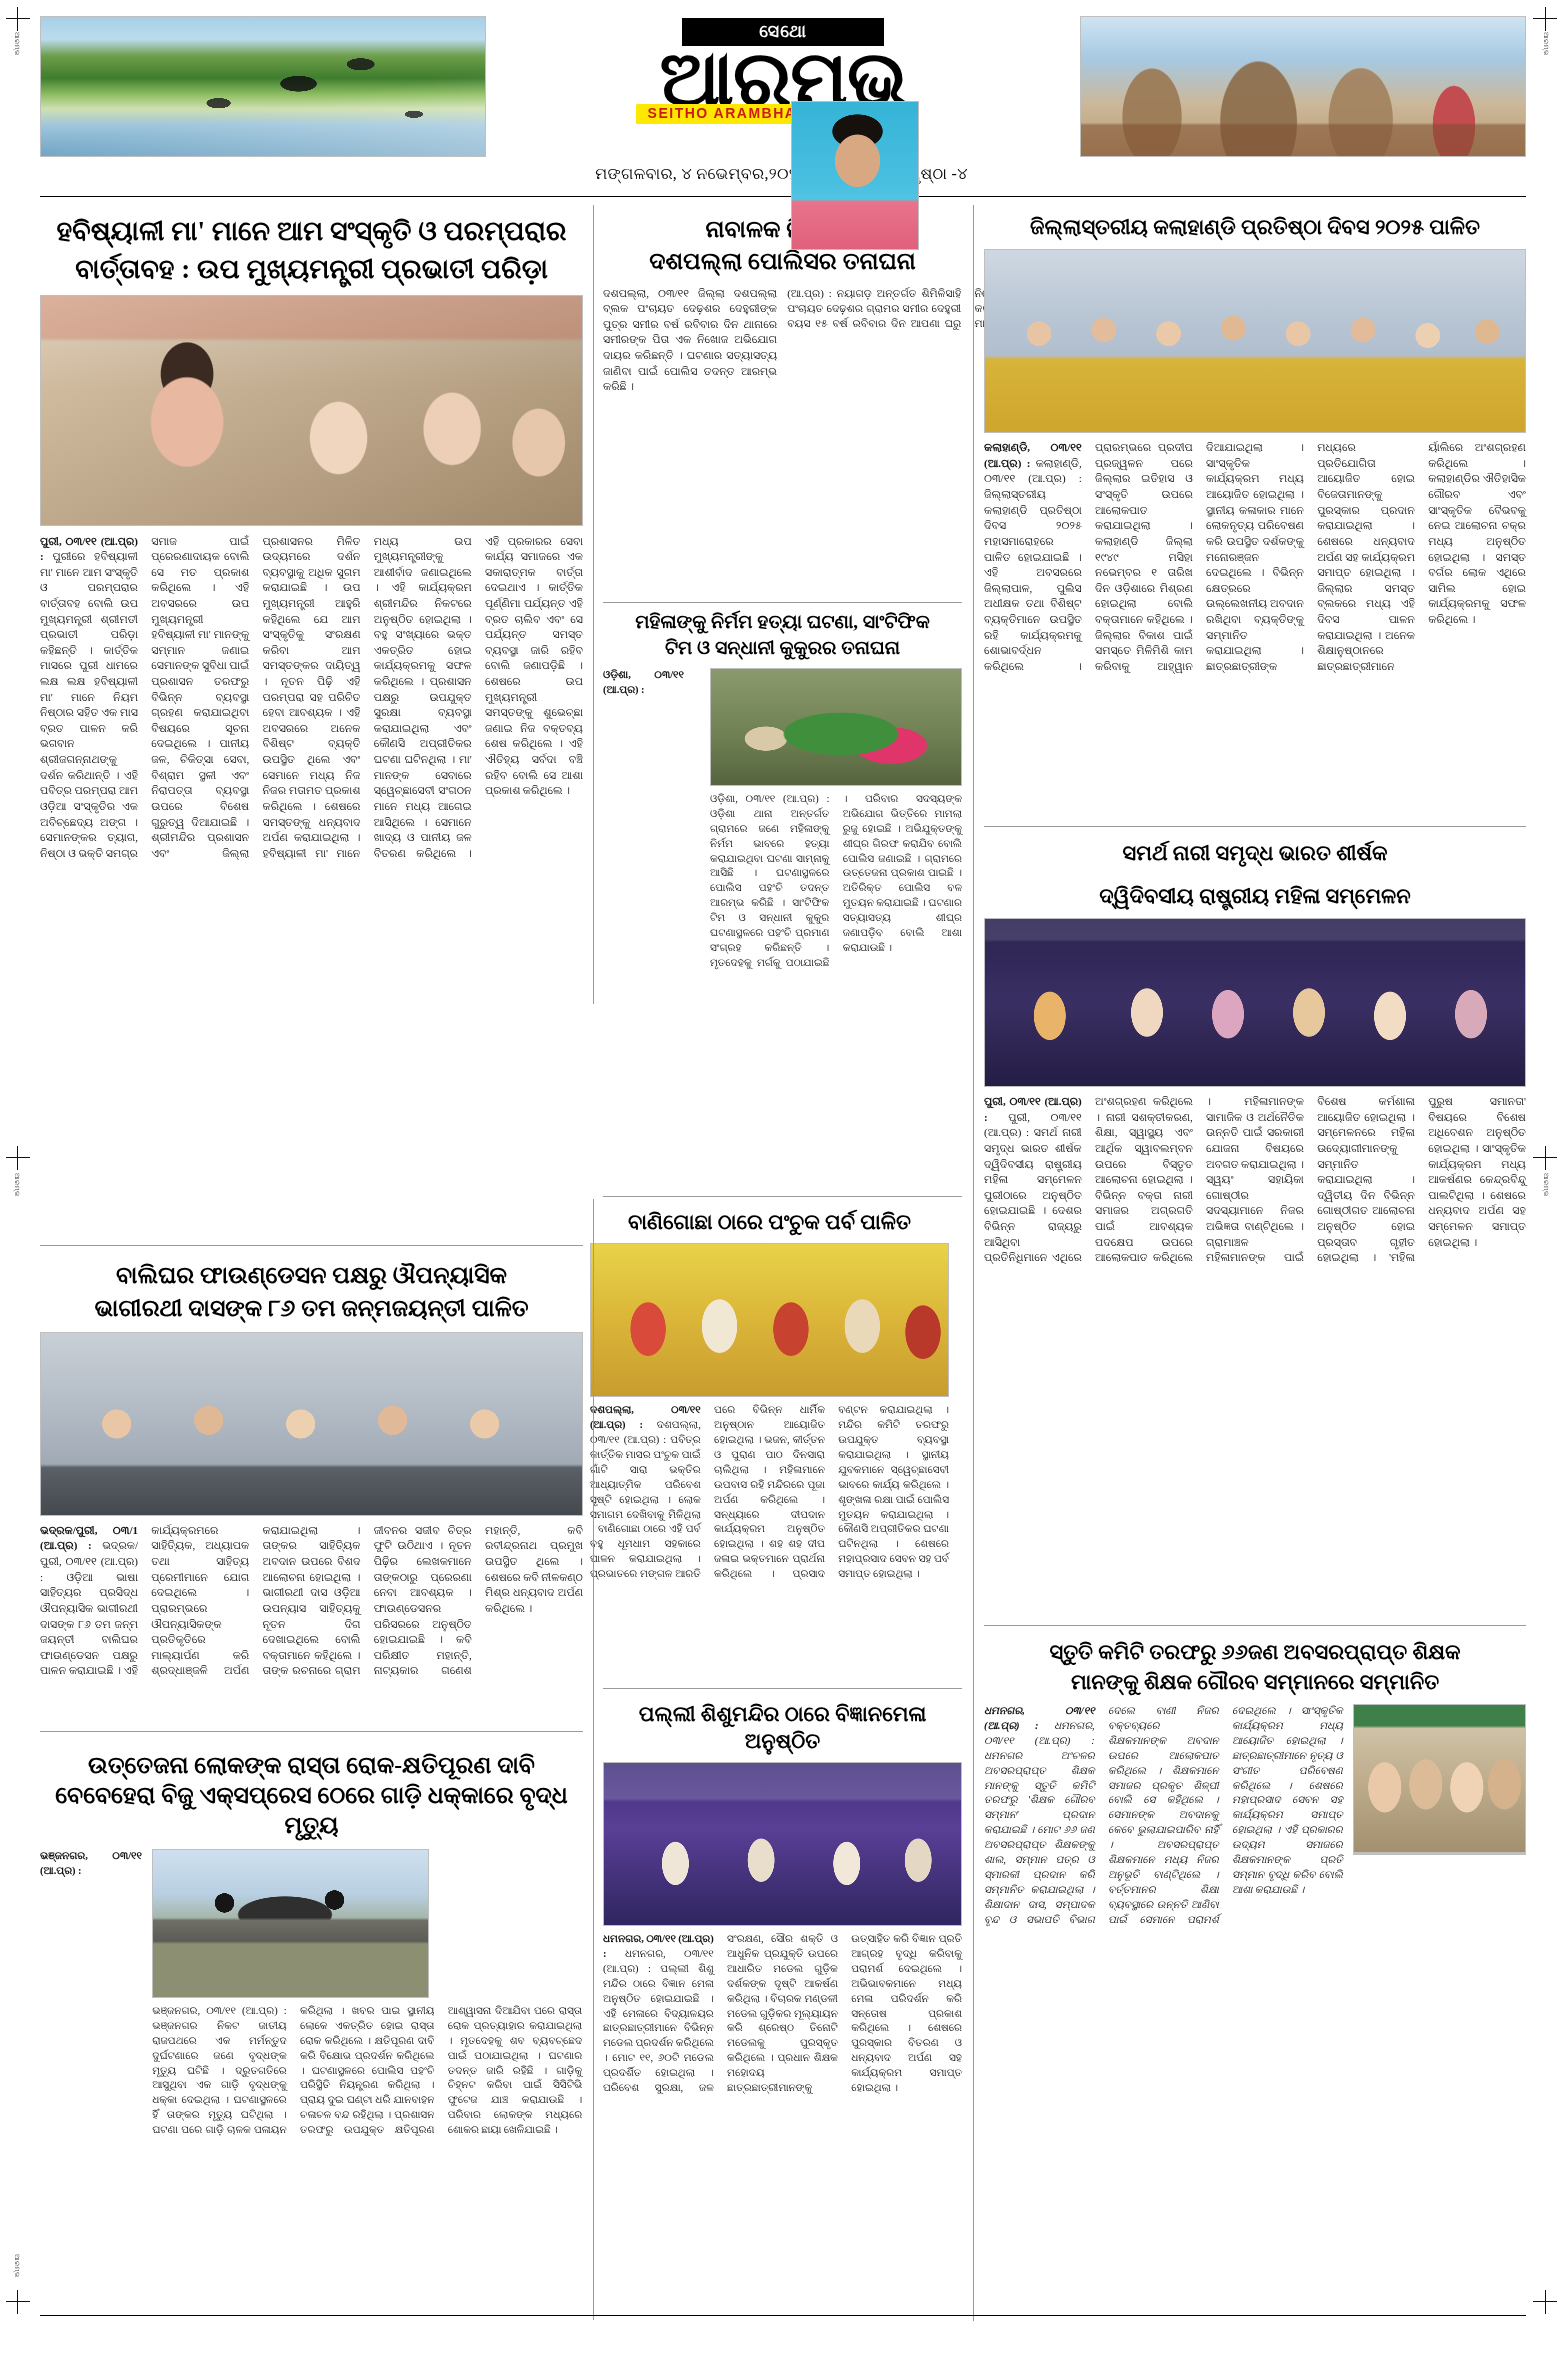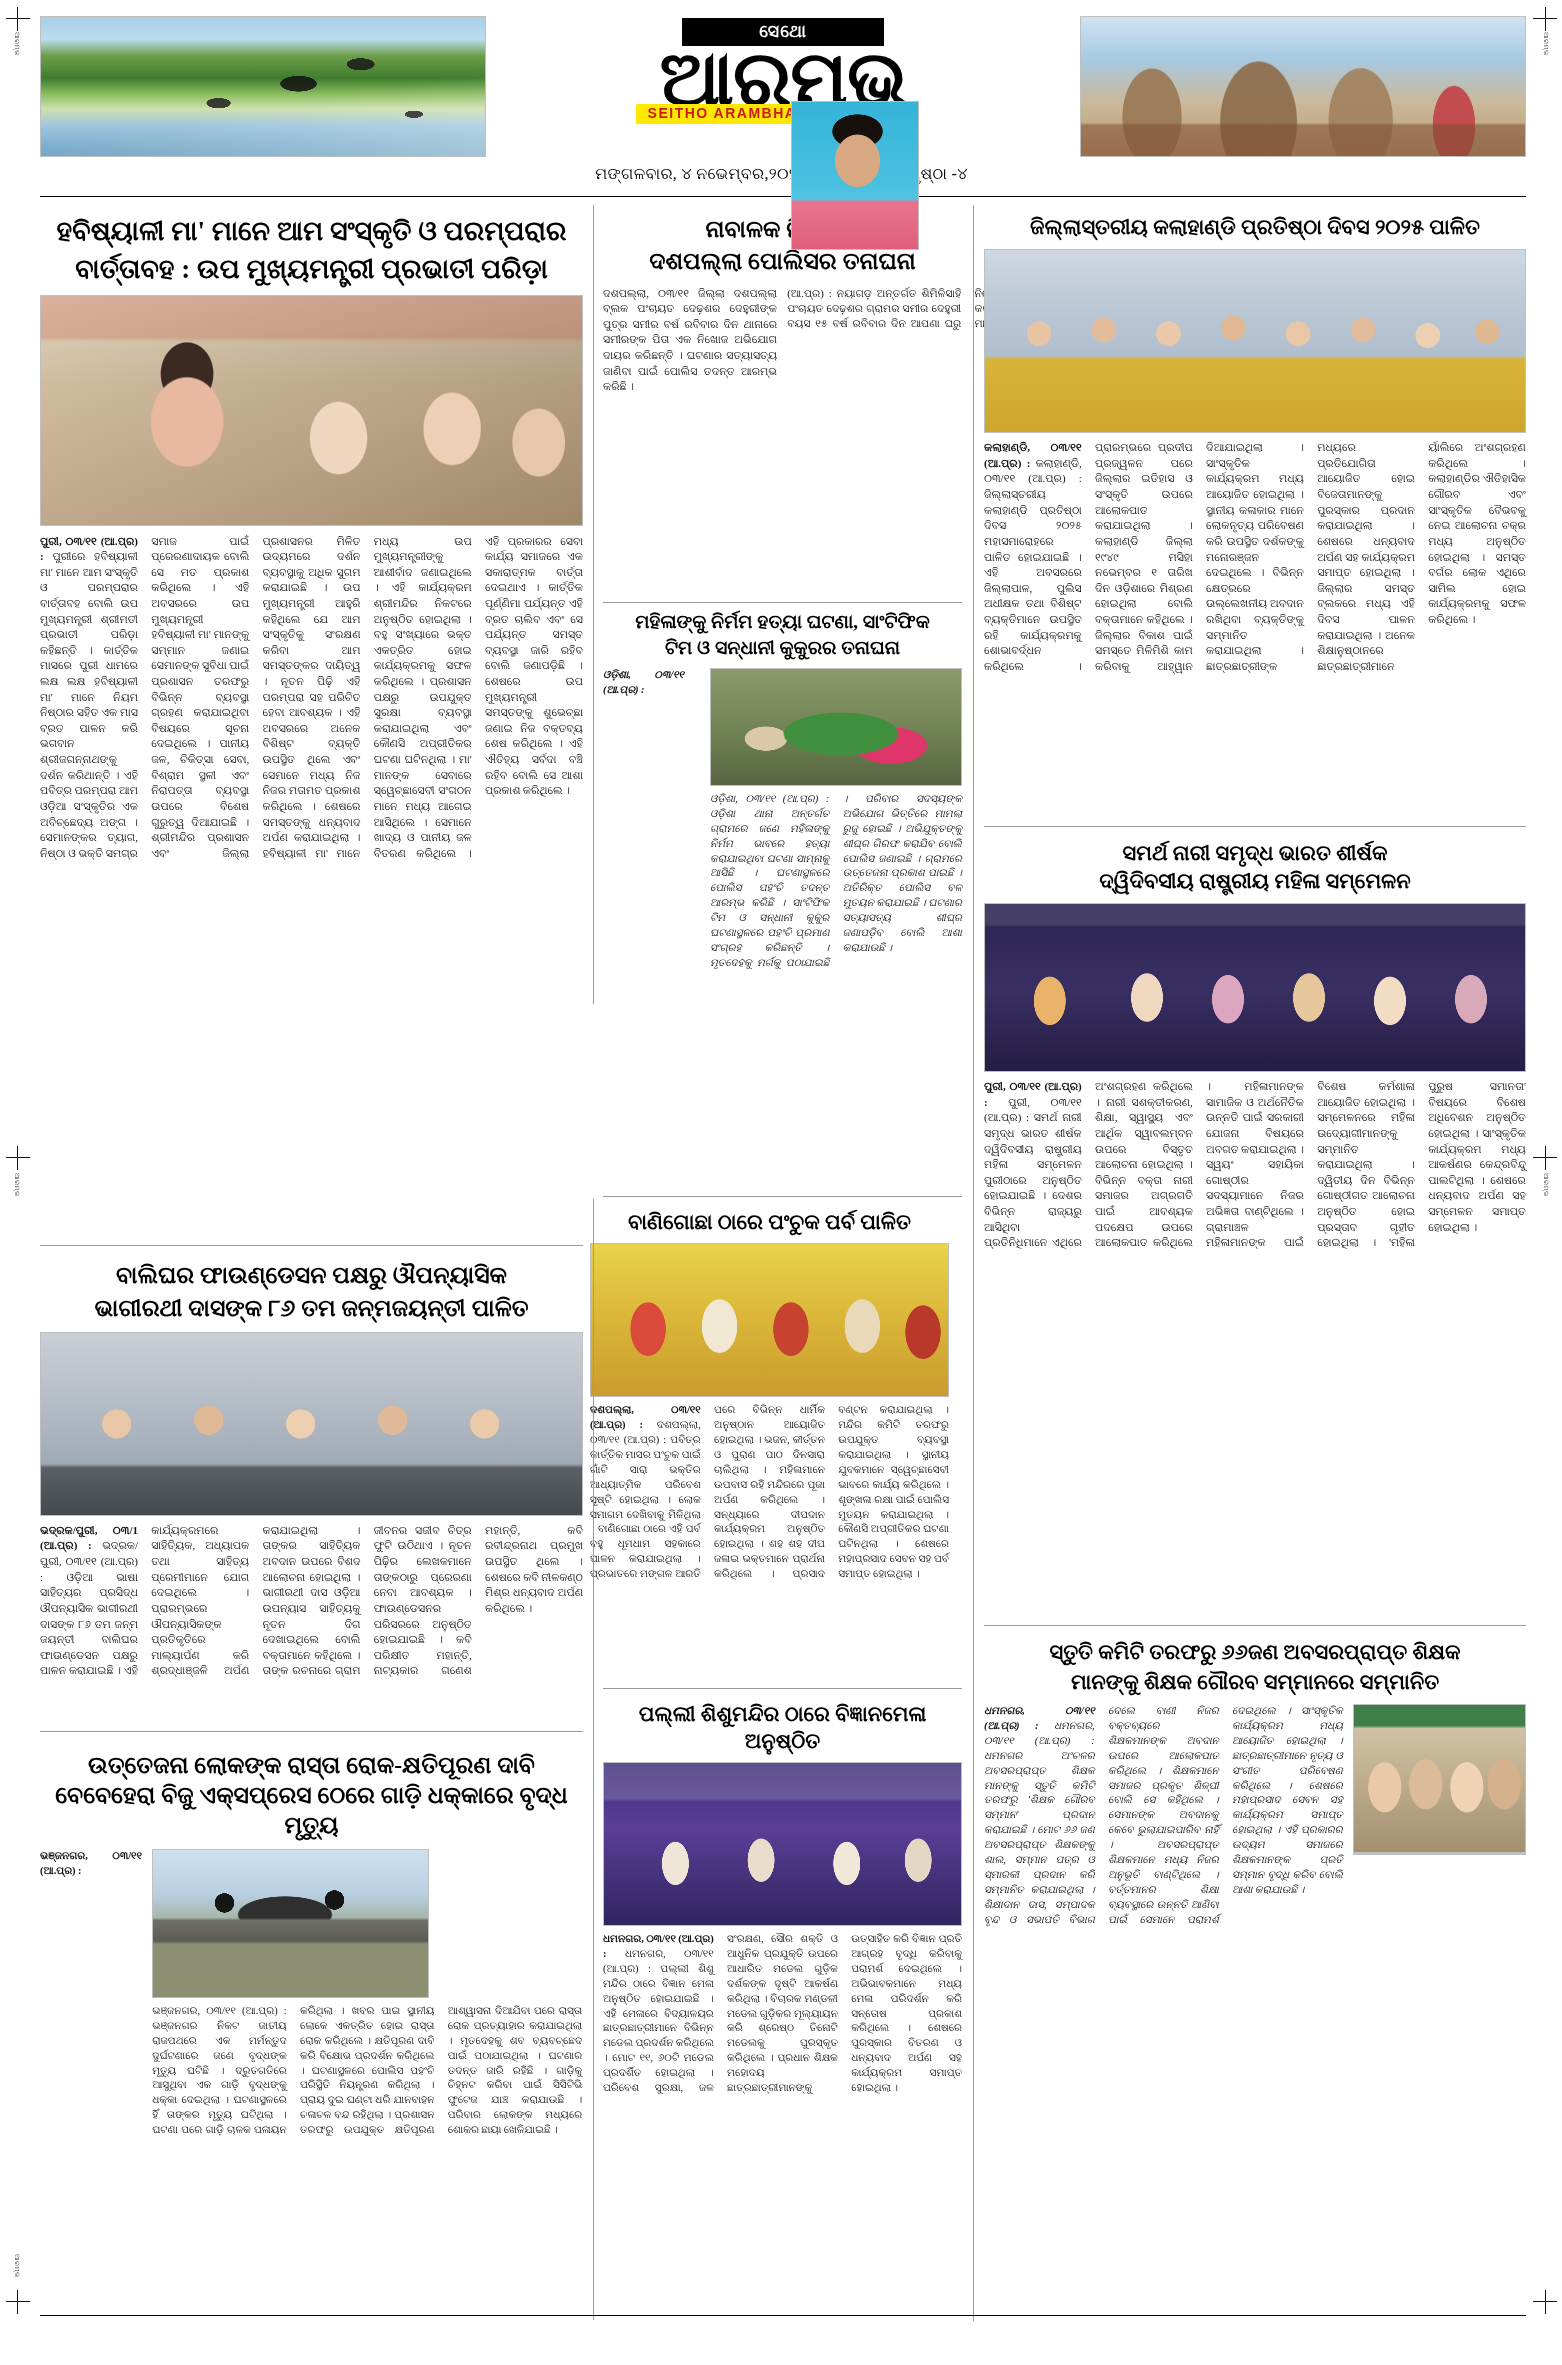--- a/index.html
+++ b/index.html
@@ -336,36 +336,36 @@
       </div>
     <div class="cols c5" style="margin-top:7.2px; height:400px;">
       <span class="lead">କଲାହାଣ୍ଡି, ୦୩/୧୧ (ଆ.ପ୍ର) :</span>
       <span>କଲାହାଣ୍ଡି, ୦୩/୧୧ (ଆ.ପ୍ର) : ଜିଲ୍ଲାସ୍ତରୀୟ କଲାହାଣ୍ଡି ପ୍ରତିଷ୍ଠା ଦିବସ ୨୦୨୫ ମହାସମାରୋହରେ ପାଳିତ ହୋଇଯାଇଛି । ଏହି ଅବସରରେ ଜିଲ୍ଲାପାଳ, ପୁଲିସ ଅଧୀକ୍ଷକ ତଥା ବିଶିଷ୍ଟ ବ୍ୟକ୍ତିମାନେ ଉପସ୍ଥିତ ରହି କାର୍ଯ୍ୟକ୍ରମକୁ ଶୋଭାବର୍ଦ୍ଧନ କରିଥିଲେ । ପ୍ରାରମ୍ଭରେ ପ୍ରଦୀପ ପ୍ରଜ୍ୱଳନ ପରେ ଜିଲ୍ଲାର ଇତିହାସ ଓ ସଂସ୍କୃତି ଉପରେ ଆଲୋକପାତ କରାଯାଇଥିଲା । କଲାହାଣ୍ଡି ଜିଲ୍ଲା ୧୯୪୯ ମସିହା ନଭେମ୍ବର ୧ ତାରିଖ ଦିନ ଓଡ଼ିଶାରେ ମିଶ୍ରଣ ହୋଇଥିଲା ବୋଲି ବକ୍ତାମାନେ କହିଥିଲେ । ଜିଲ୍ଲାର ବିକାଶ ପାଇଁ ସମସ୍ତେ ମିଳିମିଶି କାମ କରିବାକୁ ଆହ୍ୱାନ ଦିଆଯାଇଥିଲା । ସାଂସ୍କୃତିକ କାର୍ଯ୍ୟକ୍ରମ ମଧ୍ୟ ଆୟୋଜିତ ହୋଇଥିଲା । ସ୍ଥାନୀୟ କଳାକାର ମାନେ ଲୋକନୃତ୍ୟ ପରିବେଷଣ କରି ଉପସ୍ଥିତ ଦର୍ଶକଙ୍କୁ ମନୋରଞ୍ଜନ ଦେଇଥିଲେ । ବିଭିନ୍ନ କ୍ଷେତ୍ରରେ ଉଲ୍ଲେଖନୀୟ ଅବଦାନ ରଖିଥିବା ବ୍ୟକ୍ତିଙ୍କୁ ସମ୍ମାନିତ କରାଯାଇଥିଲା । ଛାତ୍ରଛାତ୍ରୀଙ୍କ ମଧ୍ୟରେ ପ୍ରତିଯୋଗିତା ଆୟୋଜିତ ହୋଇ ବିଜେତାମାନଙ୍କୁ ପୁରସ୍କାର ପ୍ରଦାନ କରାଯାଇଥିଲା । ଶେଷରେ ଧନ୍ୟବାଦ ଅର୍ପଣ ସହ କାର୍ଯ୍ୟକ୍ରମ ସମାପ୍ତ ହୋଇଥିଲା । ଜିଲ୍ଲାର ସମସ୍ତ ବ୍ଲକରେ ମଧ୍ୟ ଏହି ଦିବସ ପାଳନ କରାଯାଇଥିଲା । ଅନେକ ଶିକ୍ଷାନୁଷ୍ଠାନରେ ଛାତ୍ରଛାତ୍ରୀମାନେ ର୍ୟାଲିରେ ଅଂଶଗ୍ରହଣ କରିଥିଲେ । କଲାହାଣ୍ଡିର ଐତିହାସିକ ଗୌରବ ଏବଂ ସାଂସ୍କୃତିକ ବୈଭବକୁ ନେଇ ଆଲୋଚନା ଚକ୍ର ମଧ୍ୟ ଅନୁଷ୍ଠିତ ହୋଇଥିଲା । ସମସ୍ତ ବର୍ଗର ଲୋକ ଏଥିରେ ସାମିଲ ହୋଇ କାର୍ଯ୍ୟକ୍ରମକୁ ସଫଳ କରିଥିଲେ ।</span>
     </div>
   </div>
 
   <div class="article" style="left:603px; top:610px; width:359px;">
     <div class="hl hl-sm">ମହିଳାଙ୍କୁ ନିର୍ମମ ହତ୍ୟା ଘଟଣା, ସାଂଟିଫିକ</div>
     <div class="hl hl-sm" style="margin-top:2px;">ଟିମ ଓ ସନ୍ଧାନୀ କୁକୁରର ତନାଘନା</div>
-    <div style="display:flex; gap:26px; margin-top:7.2px;font-style:italic;">
+    <div style="display:flex; gap:26px; margin-top:7.2px;">
       <div class="cols" style="width:97px; column-count:1; height:338px; font-size:10.5px;">
         <span class="lead">ଓଡ଼ିଶା, ୦୩/୧୧ (ଆ.ପ୍ର) :</span>
       </div>
       <div style="flex:1;">
         <div class="photo ph-crime" style="width:252px; height:118px;">
             <div class="ov"></div>
           </div>
         <div class="cols c2" style="margin-top:6.1px; height:213px; font-size:10.5px;">ଓଡ଼ିଶା, ୦୩/୧୧ (ଆ.ପ୍ର) : ଓଡ଼ିଶା ଥାନା ଅନ୍ତର୍ଗତ ଗ୍ରାମରେ ଜଣେ ମହିଳାଙ୍କୁ ନିର୍ମମ ଭାବରେ ହତ୍ୟା କରାଯାଇଥିବା ଘଟଣା ସାମ୍ନାକୁ ଆସିଛି । ଘଟଣାସ୍ଥଳରେ ପୋଲିସ ପହଂଚି ତଦନ୍ତ ଆରମ୍ଭ କରିଛି । ସାଂଟିଫିକ ଟିମ ଓ ସନ୍ଧାନୀ କୁକୁର ଘଟଣାସ୍ଥଳରେ ପହଂଚି ପ୍ରମାଣ ସଂଗ୍ରହ କରିଛନ୍ତି । ମୃତଦେହକୁ ମର୍ଗକୁ ପଠାଯାଇଛି । ପରିବାର ସଦସ୍ୟଙ୍କ ଅଭିଯୋଗ ଭିତ୍ତିରେ ମାମଲା ରୁଜୁ ହୋଇଛି । ଅଭିଯୁକ୍ତଙ୍କୁ ଶୀଘ୍ର ଗିରଫ କରାଯିବ ବୋଲି ପୋଲିସ ଜଣାଇଛି । ଗ୍ରାମରେ ଉତ୍ତେଜନା ପ୍ରକାଶ ପାଇଛି । ଅତିରିକ୍ତ ପୋଲିସ ବଳ ମୁତୟନ କରାଯାଇଛି । ଘଟଣାର ସତ୍ୟାସତ୍ୟ ଶୀଘ୍ର ଜଣାପଡ଼ିବ ବୋଲି ଆଶା କରାଯାଉଛି ।</div>
       </div>
     </div>
   </div>
 
   <div class="article" style="left:984px; top:840px; width:542px;">
     <div class="hl hl-md">ସମର୍ଥ ନାରୀ ସମୃଦ୍ଧ ଭାରତ ଶୀର୍ଷକ</div>
-    <div class="hl hl-md" style="margin-top:1px;">ଦ୍ୱିଦିବସୀୟ ରାଷ୍ଟ୍ରୀୟ ମହିଳା ସମ୍ମେଳନ</div>
+    <div class="hl hl-md" style="margin-top:16px;">ଦ୍ୱିଦିବସୀୟ ରାଷ୍ଟ୍ରୀୟ ମହିଳା ସମ୍ମେଳନ</div>
     <div class="photo ph-stage" style="width:542px; height:169px; margin-top:8.2px;">
         <div class="ov"></div>
       </div>
     <div class="cols c5" style="margin-top:7.2px; height:502px;">
       <span class="lead">ପୁରୀ, ୦୩/୧୧ (ଆ.ପ୍ର) :</span>
       <span>ପୁରୀ, ୦୩/୧୧ (ଆ.ପ୍ର) : ସମର୍ଥ ନାରୀ ସମୃଦ୍ଧ ଭାରତ ଶୀର୍ଷକ ଦ୍ୱିଦିବସୀୟ ରାଷ୍ଟ୍ରୀୟ ମହିଳା ସମ୍ମେଳନ ପୁରୀଠାରେ ଅନୁଷ୍ଠିତ ହୋଇଯାଇଛି । ଦେଶର ବିଭିନ୍ନ ରାଜ୍ୟରୁ ଆସିଥିବା ପ୍ରତିନିଧିମାନେ ଏଥିରେ ଅଂଶଗ୍ରହଣ କରିଥିଲେ । ନାରୀ ସଶକ୍ତୀକରଣ, ଶିକ୍ଷା, ସ୍ୱାସ୍ଥ୍ୟ ଏବଂ ଆର୍ଥିକ ସ୍ୱାବଲମ୍ବନ ଉପରେ ବିସ୍ତୃତ ଆଲୋଚନା ହୋଇଥିଲା । ବିଭିନ୍ନ ବକ୍ତା ନାରୀ ସମାଜର ଅଗ୍ରଗତି ପାଇଁ ଆବଶ୍ୟକ ପଦକ୍ଷେପ ଉପରେ ଆଲୋକପାତ କରିଥିଲେ । ମହିଳାମାନଙ୍କ ସାମାଜିକ ଓ ଅର୍ଥନୈତିକ ଉନ୍ନତି ପାଇଁ ସରକାରୀ ଯୋଜନା ବିଷୟରେ ଅବଗତ କରାଯାଇଥିଲା । ସ୍ୱୟଂ ସହାୟିକା ଗୋଷ୍ଠୀର ସଦସ୍ୟାମାନେ ନିଜର ଅଭିଜ୍ଞତା ବାଣ୍ଟିଥିଲେ । ଗ୍ରାମାଞ୍ଚଳ ମହିଳାମାନଙ୍କ ପାଇଁ ବିଶେଷ କର୍ମଶାଳା ଆୟୋଜିତ ହୋଇଥିଲା । ସମ୍ମେଳନରେ ମହିଳା ଉଦ୍ୟୋଗୀମାନଙ୍କୁ ସମ୍ମାନିତ କରାଯାଇଥିଲା । ଦ୍ୱିତୀୟ ଦିନ ବିଭିନ୍ନ ଗୋଷ୍ଠୀଗତ ଆଲୋଚନା ଅନୁଷ୍ଠିତ ହୋଇ ପ୍ରସ୍ତାବ ଗୃହୀତ ହୋଇଥିଲା । 'ମହିଳା ପୁରୁଷ ସମାନତା' ବିଷୟରେ ବିଶେଷ ଅଧିବେଶନ ଅନୁଷ୍ଠିତ ହୋଇଥିଲା । ସାଂସ୍କୃତିକ କାର୍ଯ୍ୟକ୍ରମ ମଧ୍ୟ ଆକର୍ଷଣର କେନ୍ଦ୍ରବିନ୍ଦୁ ପାଲଟିଥିଲା । ଶେଷରେ ଧନ୍ୟବାଦ ଅର୍ପଣ ସହ ସମ୍ମେଳନ ସମାପ୍ତ ହୋଇଥିଲା ।</span>
     </div>
   </div>
 
   <div class="article" style="left:40px; top:1260px; width:543px;">

